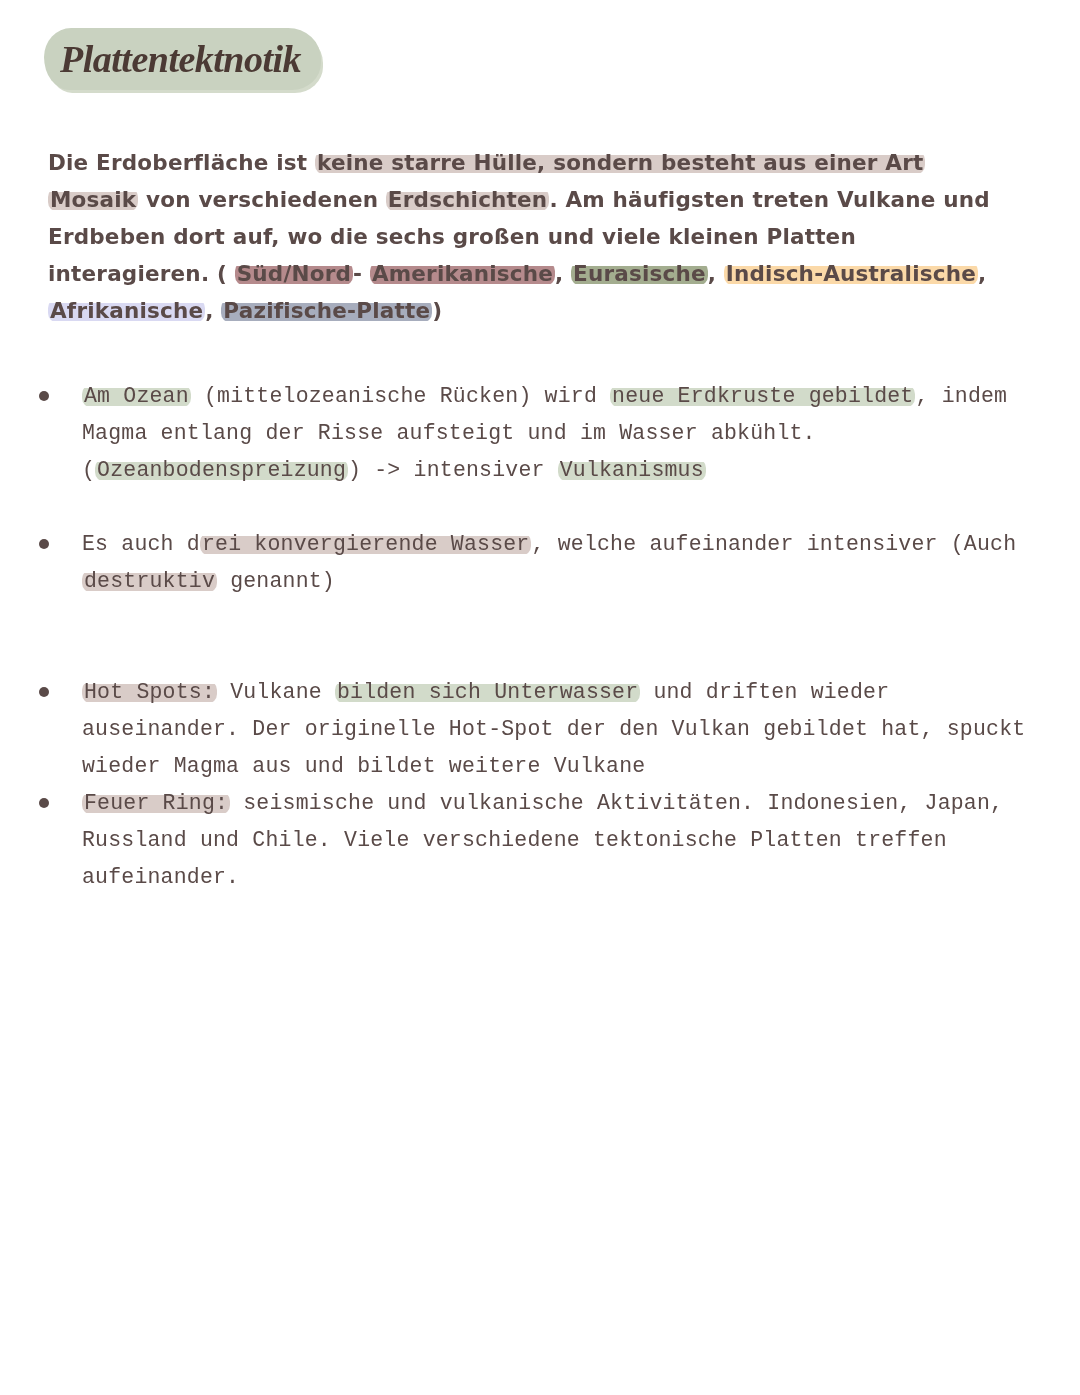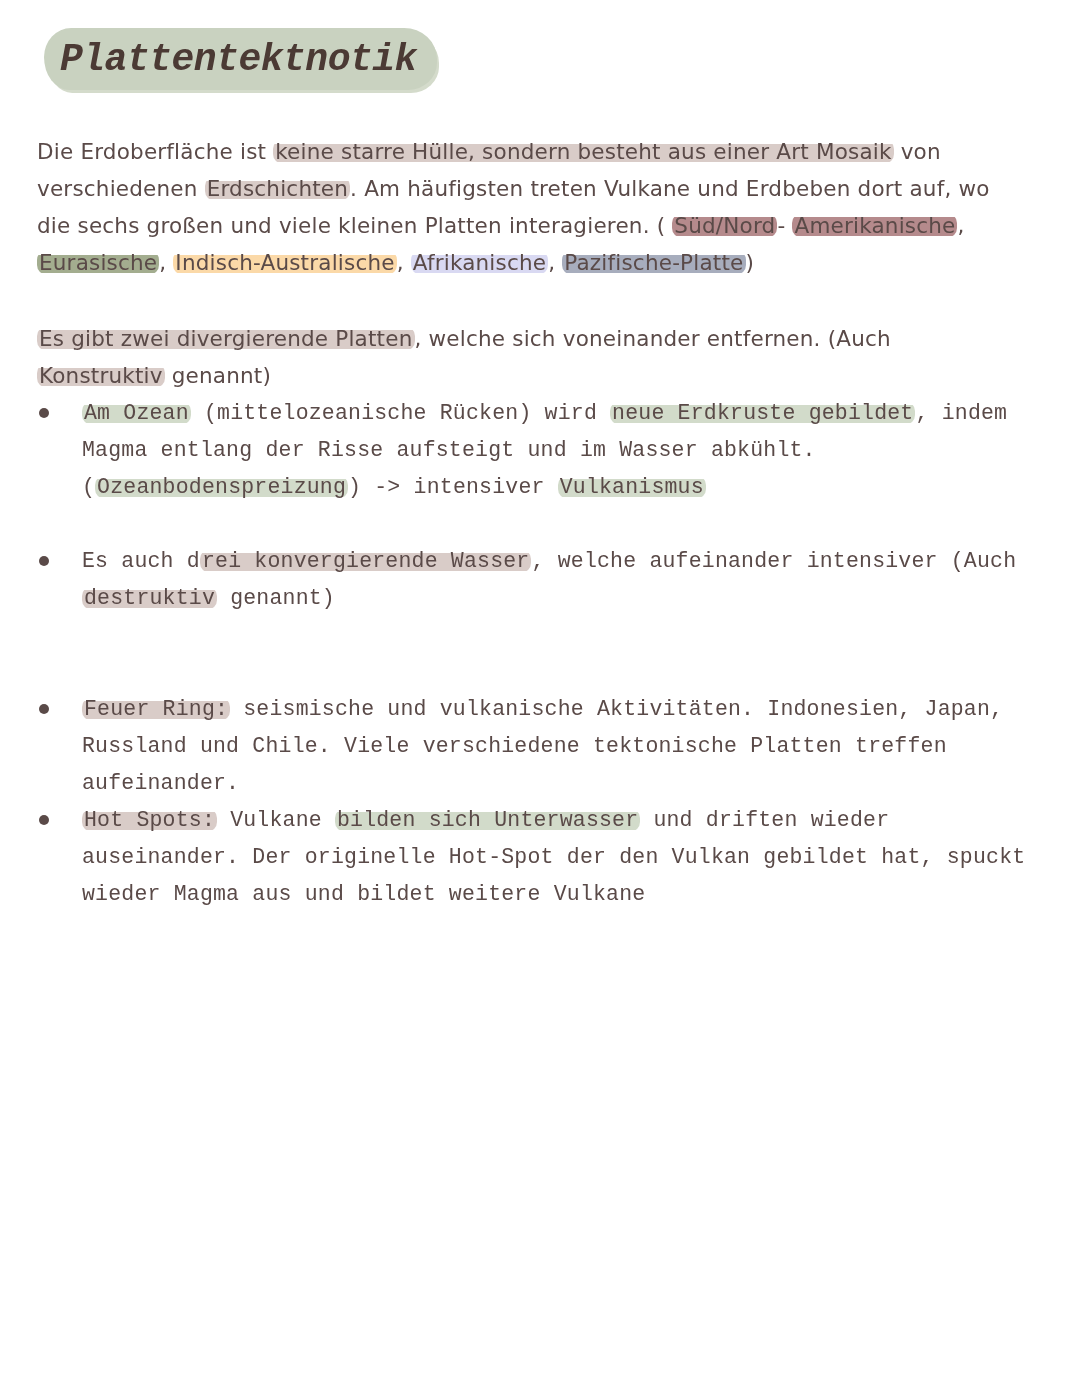--- a/index.html
+++ b/index.html
@@ -21,38 +21,39 @@
       top: 28px;
       height: 62px;
       padding: 0 20px 0 16px;
       background: #c9d2c0;
       border-radius: 28px 34px 30px 26px / 30px 32px 28px 34px;
       display: flex;
       align-items: center;
       box-shadow: 3px 4px 0 -1px #d4dbcb;
     }
     .title {
-      font-family: Liberation Mono, monospace;
+      font-family: Liberation Serif, serif;
       font-style: italic;
       font-weight: bold;
       font-size: 38px;
       color: #4b3a34;
       letter-spacing: -0.5px;
     }
     .content {
       position: absolute;
       left: 36px;
       top: 132px;
       width: 990px;
       font-size: 21.5px;
       line-height: 37px;
       letter-spacing: 0.2px;
     }
     .para {
-      margin: 1px;
+      margin: 12px;
+      font-weight: bold;
     }
     .gap {
       height: 37px;
     }
     .hl {
       border-radius: 10px;
       padding: 0 2px;
       -webkit-box-decoration-break: clone;
       box-decoration-break: clone;
       background: linear-gradient(to bottom, transparent 18%, var(--hl) 18%, var(--hl) 92%, transparent 92%);
@@ -83,21 +84,20 @@
 <div class="title-wrap">
   <span class="title">Plattentektnotik</span>
 </div>
 
 <div class="content">
 
   <p class="para"><span>Die Erdoberfläche ist </span><span class="hl" style="--hl:#d9ccc8">keine starre Hülle, sondern besteht aus einer Art Mosaik</span><span> von verschiedenen </span><span class="hl" style="--hl:#d9ccc8">Erdschichten</span><span>. Am häufigsten treten Vulkane und Erdbeben dort auf, wo die sechs großen und viele kleinen Platten interagieren. ( </span><span class="hl" style="--hl:#b58a8c">Süd/Nord</span><span>-</span> <span class="hl" style="--hl:#b58a8c">Amerikanische</span><span>, </span><span class="hl" style="--hl:#a3ad8f">Eurasische</span><span>, </span><span class="hl" style="--hl:#fbd9a8">Indisch-Australische</span><span>, </span><span class="hl" style="--hl:#d9d9f2">Afrikanische</span><span>, </span><span class="hl" style="--hl:#a7adbd">Pazifische-Platte</span><span>)</span></p>
 
   <div class="gap"></div>
 
-  <p class="para"><span class="hl" style="--hl:#d9ccc8">Es gibt zwei divergierende Platten</span><span>, welche sich voneinander entfernen. (Auch </span><span class="hl" style="--hl:#d9ccc8">Konstruktiv</span><span> genannt)</span></p>
 
   <ul class="bullet-list">
     <li class="bullet-item">
       <span class="bullet-dot"></span>
       <span class="hl" style="--hl:#d2dbca">Am Ozean</span><span> (mittelozeanische Rücken) wird </span><span class="hl" style="--hl:#d2dbca">neue Erdkruste gebildet</span><span>, indem Magma entlang der Risse aufsteigt und im Wasser abkühlt. (</span><span class="hl" style="--hl:#d2dbca">Ozeanbodenspreizung</span><span>) -&gt; intensiver </span><span class="hl" style="--hl:#d2dbca">Vulkanismus</span>
     </li>
   </ul>
 
   <div class="gap"></div>
 
@@ -111,21 +111,21 @@
   <div class="gap"></div>
 
   <ul class="bullet-list">
   </ul>
 
   <div class="gap"></div>
 
   <ul class="bullet-list">
     <li class="bullet-item">
       <span class="bullet-dot"></span>
-      <span class="hl" style="--hl:#d9ccc8">Feuer Ring:</span><span> seismische und vulkanische Aktivitäten. Indonesien, Japan, Russland und Chile. Viele verschiedene tektonische Platten treffen aufeinander.</span>
+      <span class="hl" style="--hl:#d9ccc8">Hot Spots:</span><span> Vulkane </span><span class="hl" style="--hl:#d2dbca">bilden sich Unterwasser</span><span> und driften wieder auseinander. Der originelle Hot-Spot der den Vulkan gebildet hat, spuckt wieder Magma aus und bildet weitere Vulkane</span>
     </li>
     <li class="bullet-item">
       <span class="bullet-dot"></span>
-      <span class="hl" style="--hl:#d9ccc8">Hot Spots:</span><span> Vulkane </span><span class="hl" style="--hl:#d2dbca">bilden sich Unterwasser</span><span> und driften wieder auseinander. Der originelle Hot-Spot der den Vulkan gebildet hat, spuckt wieder Magma aus und bildet weitere Vulkane</span>
+      <span class="hl" style="--hl:#d9ccc8">Feuer Ring:</span><span> seismische und vulkanische Aktivitäten. Indonesien, Japan, Russland und Chile. Viele verschiedene tektonische Platten treffen aufeinander.</span>
     </li>
   </ul>
 
 </div>
 
 </body></html>

